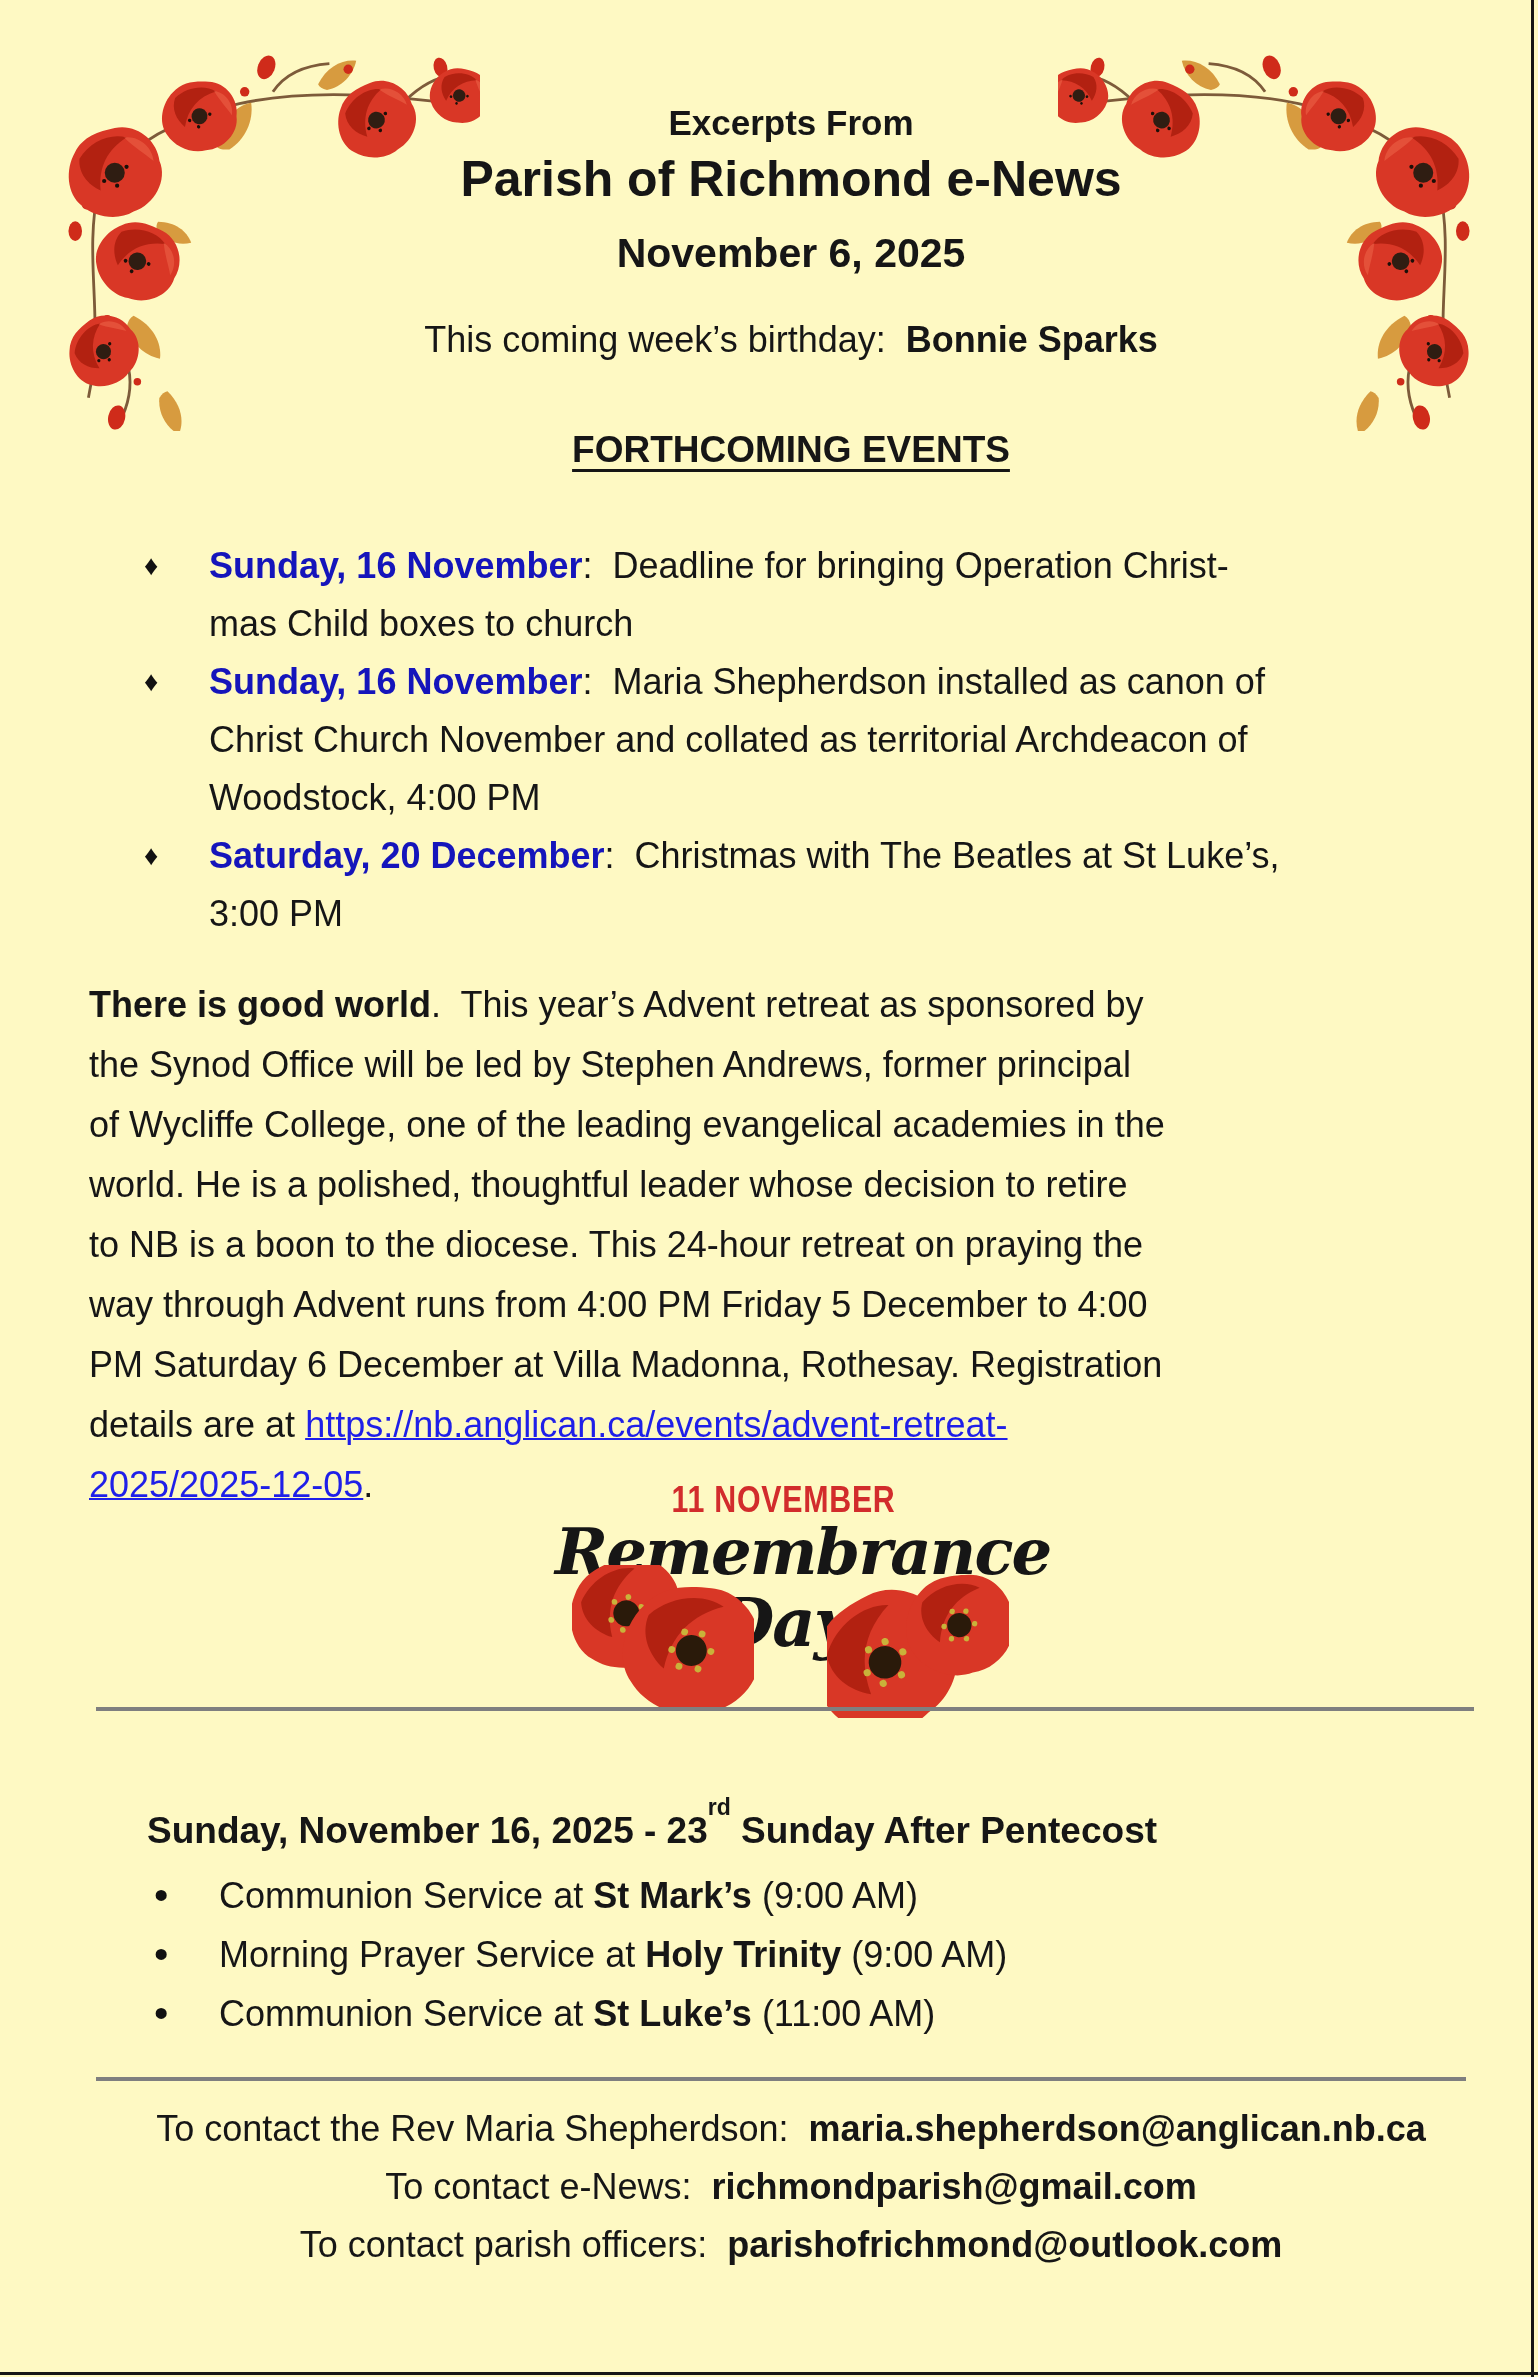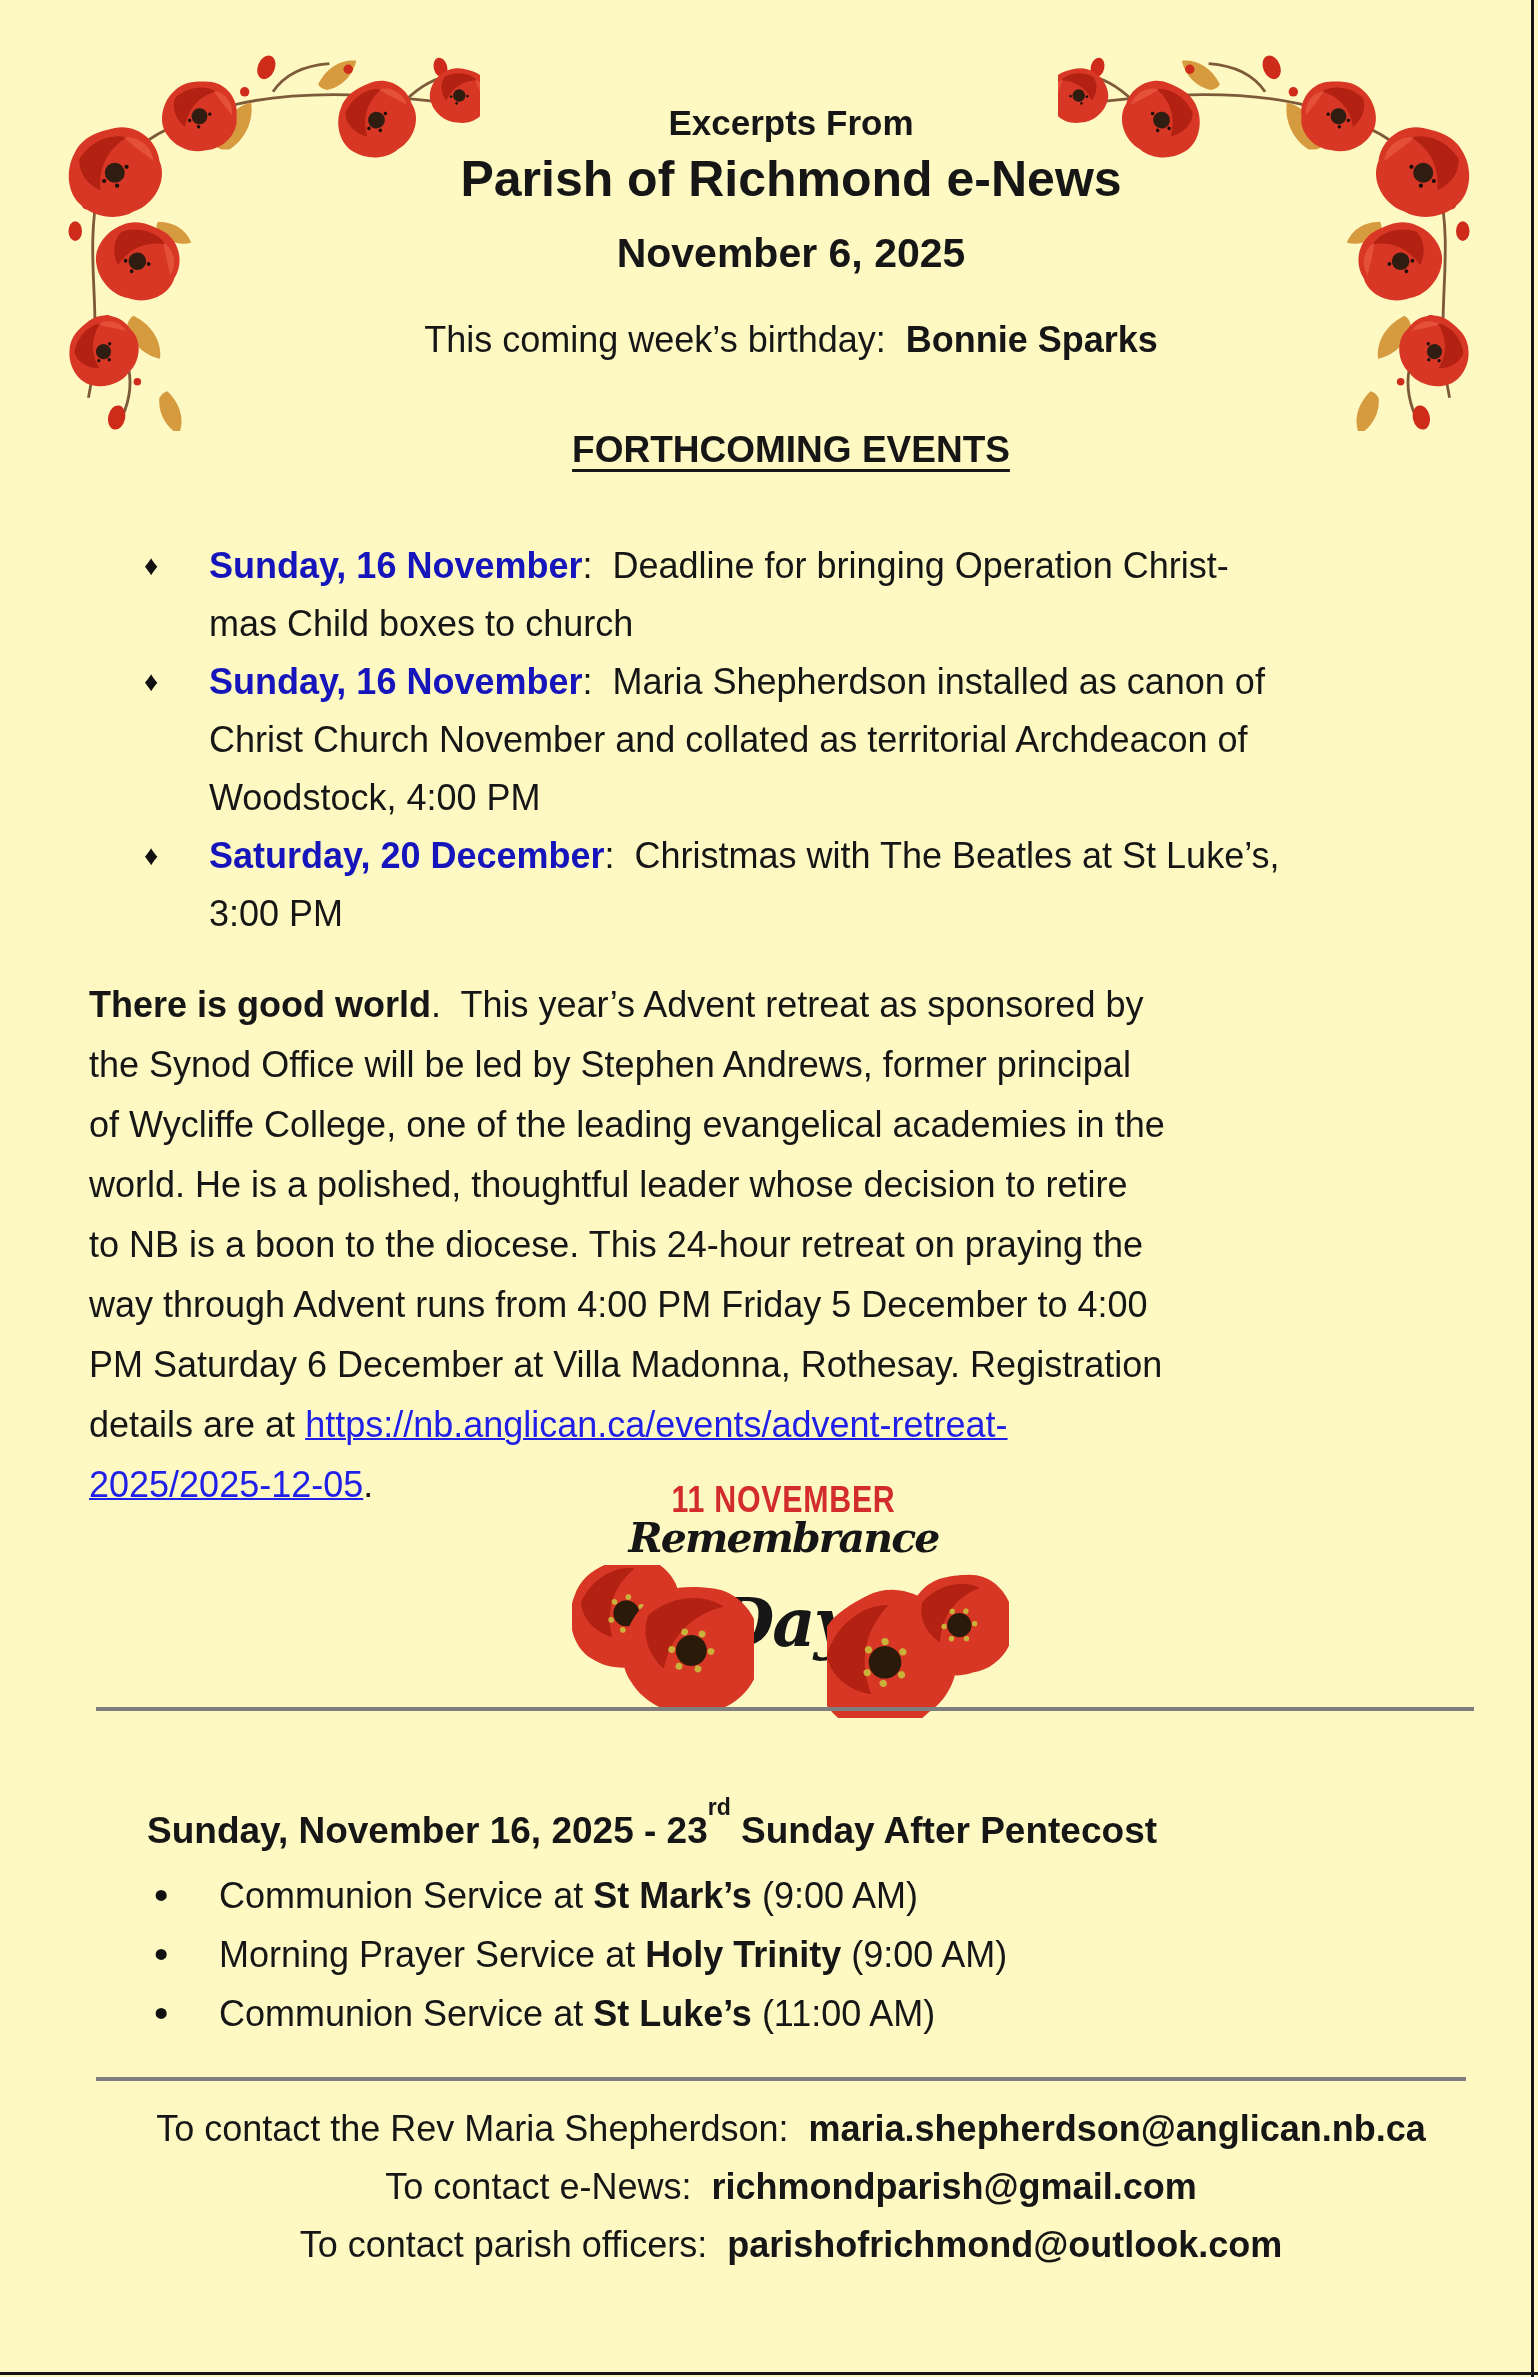--- a/index.html
+++ b/index.html
@@ -23,21 +23,21 @@
   .blue-date{color:#1515bb;font-weight:bold;}
   .para{position:absolute;left:89px;top:975px;width:1370px;font-size:36px;line-height:60px;}
   .line{white-space:pre;}
   .link{color:#1f1fe8;text-decoration:underline;text-decoration-thickness:1.9px;cursor:pointer;}
   .remember{position:absolute;left:555px;top:1436px;width:457px;height:270px;}
   .rem-date{position:absolute;top:43px;left:0;width:100%;text-align:center;
     color:#d22c2c;font-size:37px;font-weight:bold;}
   .rem-date span{display:inline-block;transform:scaleX(0.82);letter-spacing:0.9px;}
   .rem-script{position:absolute;left:0;width:100%;text-align:center;
     font-family:"DejaVu Serif", serif;font-style:italic;font-weight:bold;color:#161616;letter-spacing:-1.9px;}
-  .rem-s1{top:78px;font-size:41px;}
+  .rem-s1{top:78px;font-size:64px;}
   .rem-s2{top:147px;font-size:67px;}
   .divider{position:absolute;height:3.7px;background:#7f7f7f;}
   .svc-head{top:1745px;}
   .svc-date{position:absolute;left:147px;top:1809px;font-size:37px;font-weight:bold;}
   .svc-date sup{font-size:23px;position:relative;top:-15px;}
   .services{position:absolute;left:154px;top:1866px;width:1305px;font-size:36px;line-height:59px;}
   .contacts{position:absolute;left:51px;top:2100px;width:1480px;text-align:center;
     font-size:36px;line-height:58px;}
   .page-right-border{position:absolute;left:1531px;top:0;width:2.8px;height:2377px;background:#161616;}
   .page-bottom-border{position:absolute;left:0;top:2372px;width:1538px;height:2.8px;background:#161616;}

